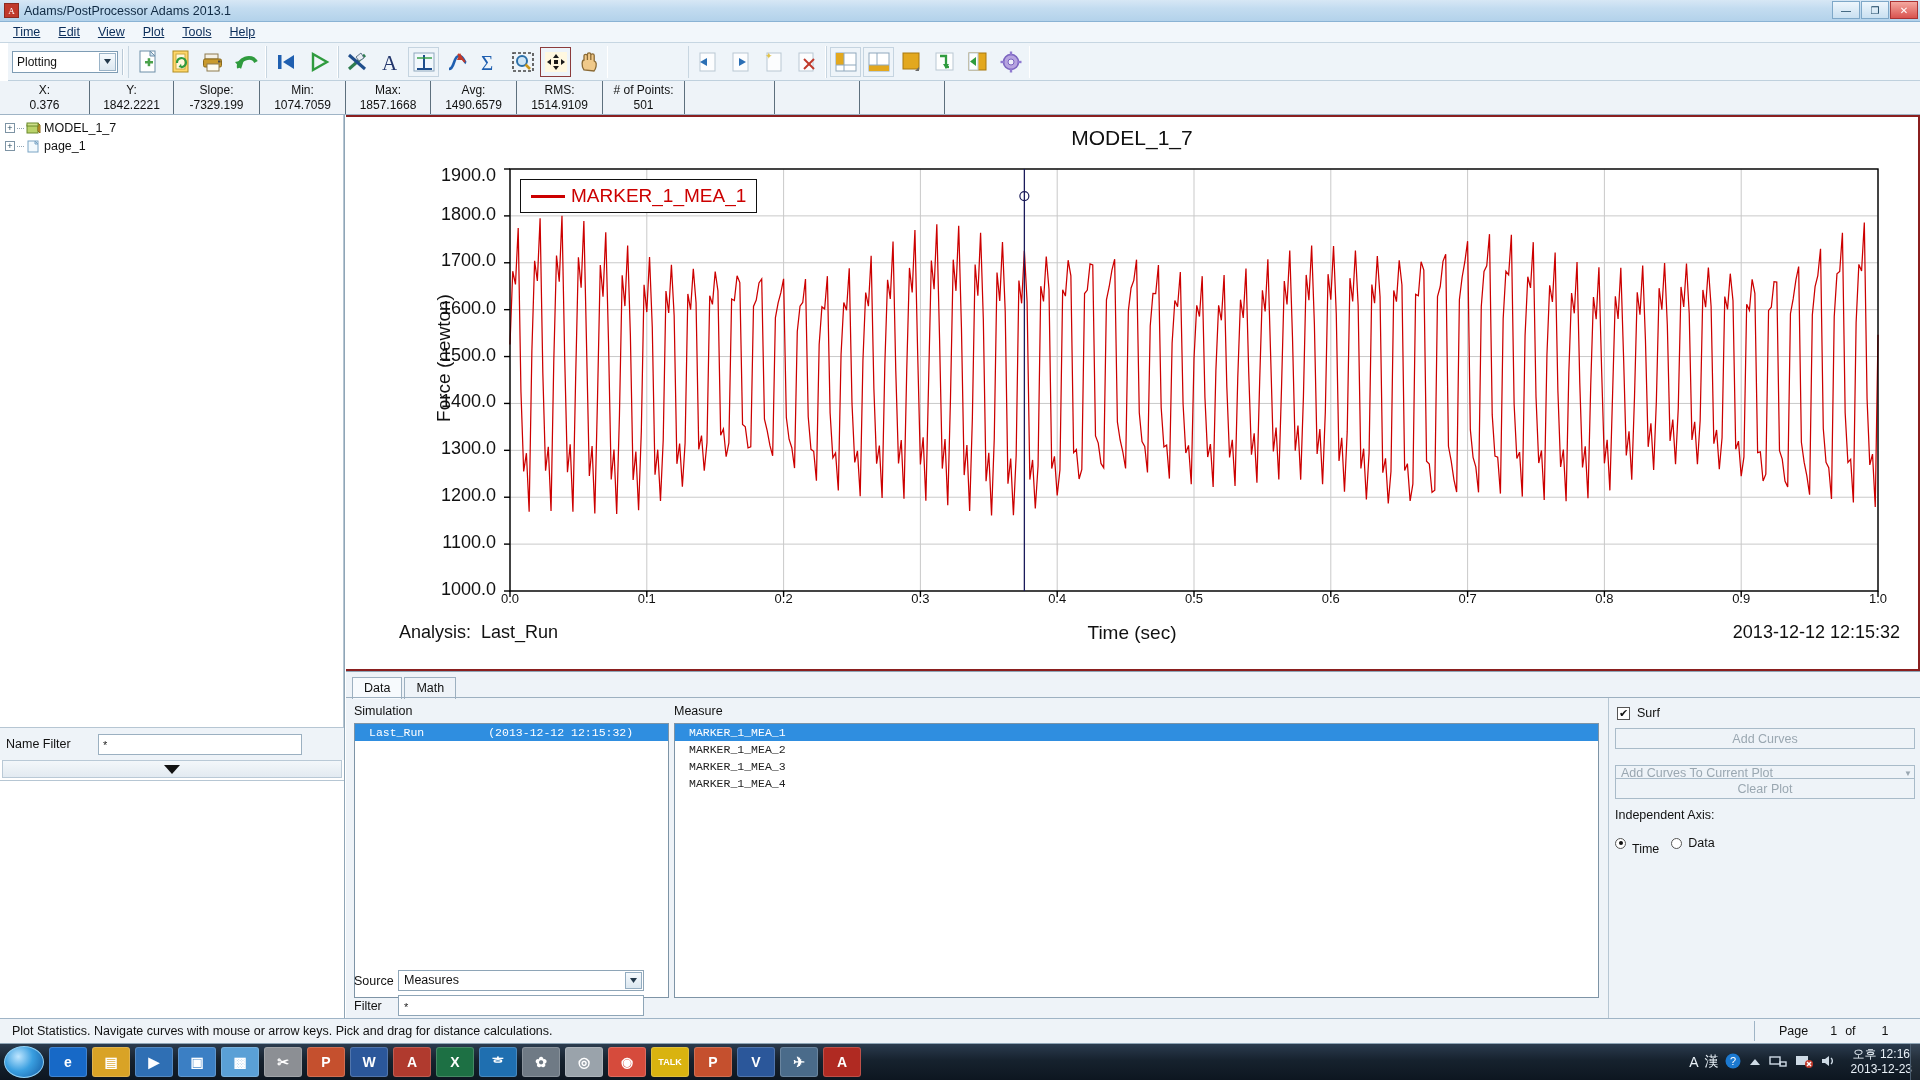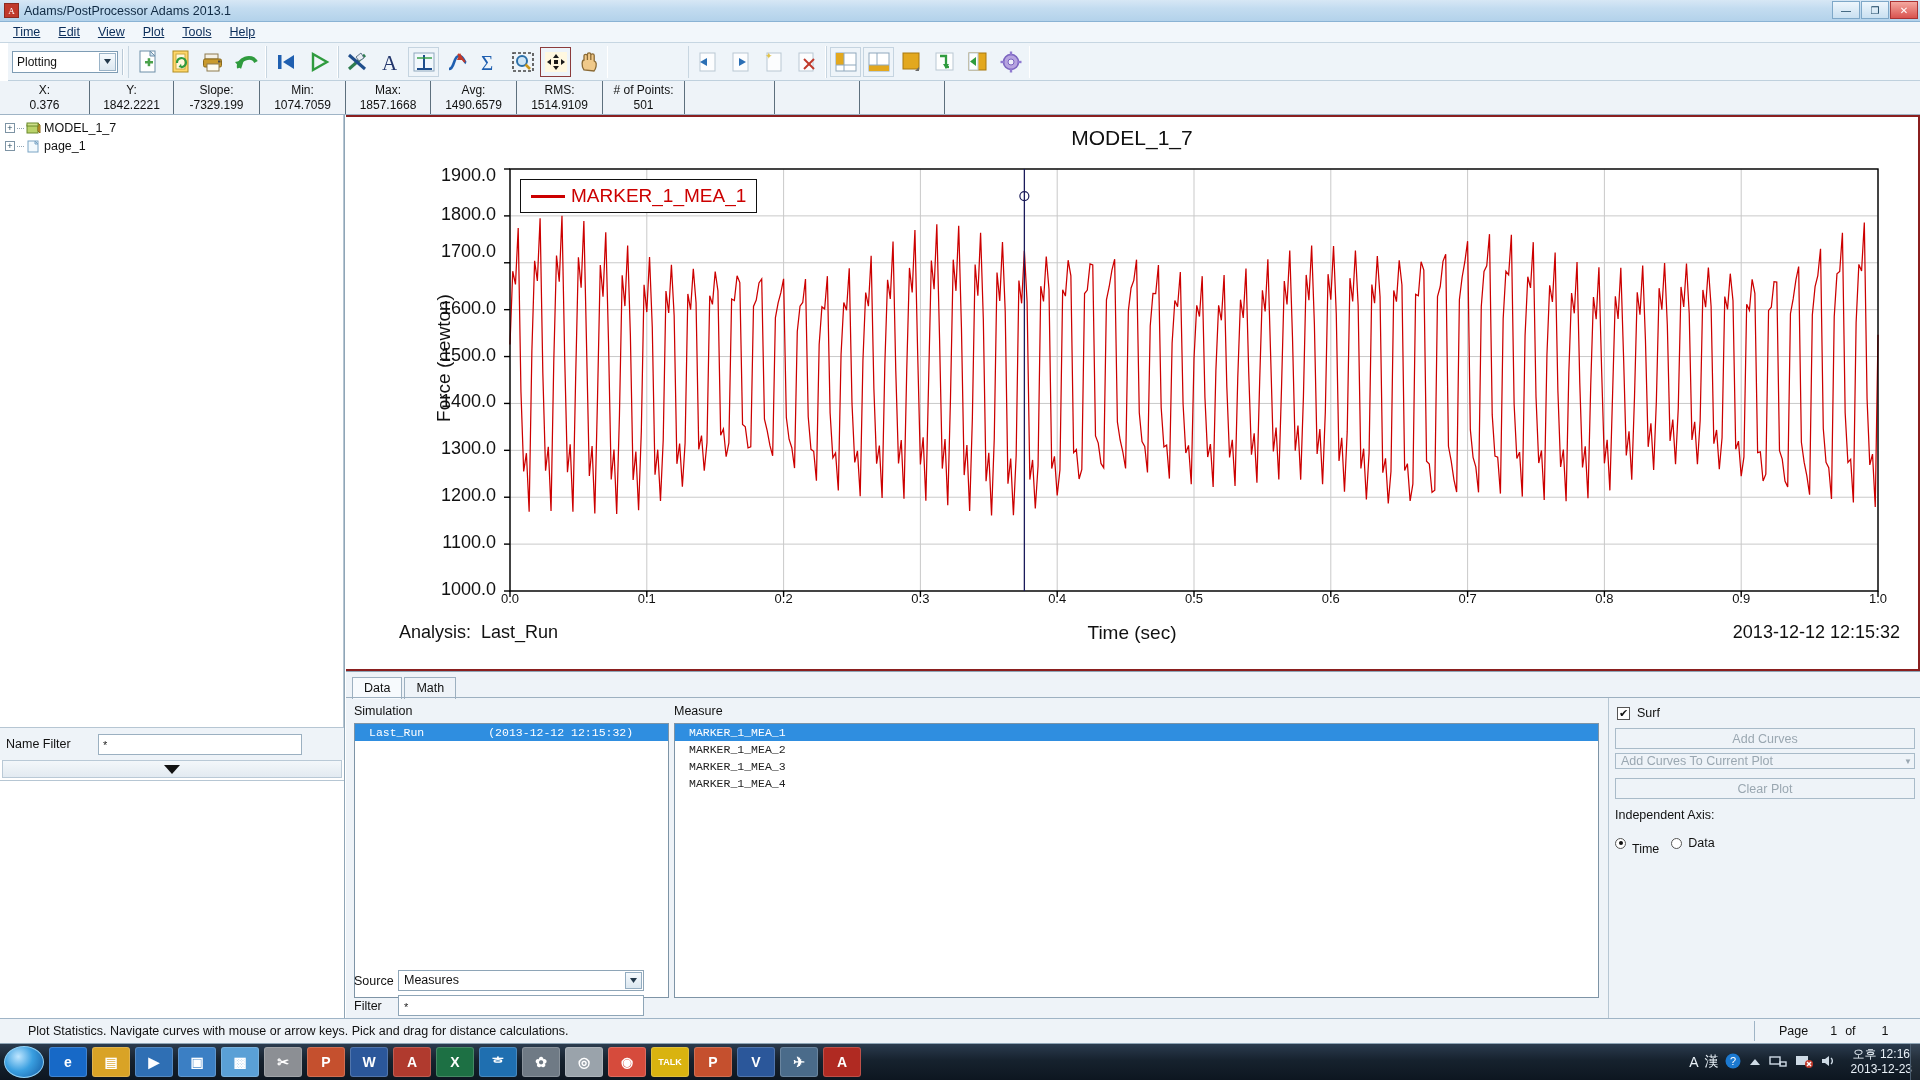--- a/index.html
+++ b/index.html
@@ -197,34 +197,34 @@
            display:flex;align-items:center;justify-content:center;font-size:11px;color:#111;}
   .chk-row .ctxt{ font-size:12.5px;color:#111; margin-left:7px;}
   .btn-dis{
     position:absolute; height:21px; background:#eef3f8;
     border:1px solid #a9bbc9; color:#9aa7b1; font-size:12.5px;
     display:flex;align-items:center;justify-content:center;
   }
   .combo-dis{
     position:absolute; height:16px; background:#eef3f8;
     border:1px solid #a9bbc9; color:#9aa7b1; font-size:12.5px;
-    display:flex;align-items:flex-start; padding-left:5px;
+    display:flex;align-items:flex-start; padding-left:5px;margin-top:12px;
   }
   .combo-dis .arrow{ position:absolute; right:2px; top:3px; font-size:8px; color:#9aa7b1;}
   .radio{ width:11px;height:11px;border:1px solid #555;border-radius:50%;background:#fff;
           display:flex;align-items:center;justify-content:center;}
   .radio .dot{ width:4px;height:4px;border-radius:50%;background:#111; }
 
   
   .statusbar{
     position:absolute; left:0; top:1018px; width:1920px; height:26px;
     background:#eef3f8; border-top:1px solid #9fb4c6; border-bottom:1px solid #8fa5b6;
     display:flex; align-items:center;
   }
-  .statusbar .stxt{ font-size:12.5px; color:#111; margin-left:28px;}
+  .statusbar .stxt{ font-size:12.5px; color:#111; margin-left:12px;}
   .statusbar .page{
     position:absolute; right:6px; top:2px; width:160px; height:20px;
     border-left:1px solid #9fb4c6; display:flex; align-items:center;
     font-size:12.5px;color:#111;
   }
 
   
   .taskbar{
     position:absolute; left:0; top:1044px; width:1920px; height:36px;
     background:linear-gradient(to bottom,#2b3b4e 0%,#16222e 45%,#0d1620 100%);
@@ -555,21 +555,21 @@
 
     <div class="analysis-lbl">
       <span>Analysis:</span>
       &nbsp;<span>Last_Run</span>
     </div>
     <div class="stamp-lbl">2013-12-12 12:15:32</div>
 
     <div id="yticks">
         <div class="ytick" style="width: 150px; left: 0px; top: 40px; margin-top: 8px;">1900.0</div>
         <div class="ytick" style="width: 150px; left: 0px; top: 86.8889px;">1800.0</div>
-        <div class="ytick" style="width: 150px; left: 0px; top: 124px;">1700.0</div>
+        <div class="ytick" style="width: 150px; left: 0px; top: 133px;">1700.0</div>
         <div class="ytick" style="width: 150px; left: 0px; top: 180.667px;">1600.0</div>
         <div class="ytick" style="width: 150px; left: 0px; top: 227.556px;">1500.0</div>
         <div class="ytick" style="width: 150px; left: 0px; top: 274.444px;">1400.0</div>
         <div class="ytick" style="width: 150px; left: 0px; top: 321.333px;">1300.0</div>
         <div class="ytick" style="width: 150px; left: 0px; top: 368.222px;">1200.0</div>
         <div class="ytick" style="width: 150px; left: 0px; top: 415.111px;">1100.0</div>
         <div class="ytick" style="width: 150px; left: 0px; top: 462px;">1000.0</div>
       </div>
 
     <div id="xticks" style="position:absolute;left:0;top:474px;width:100%;height:24px;">

